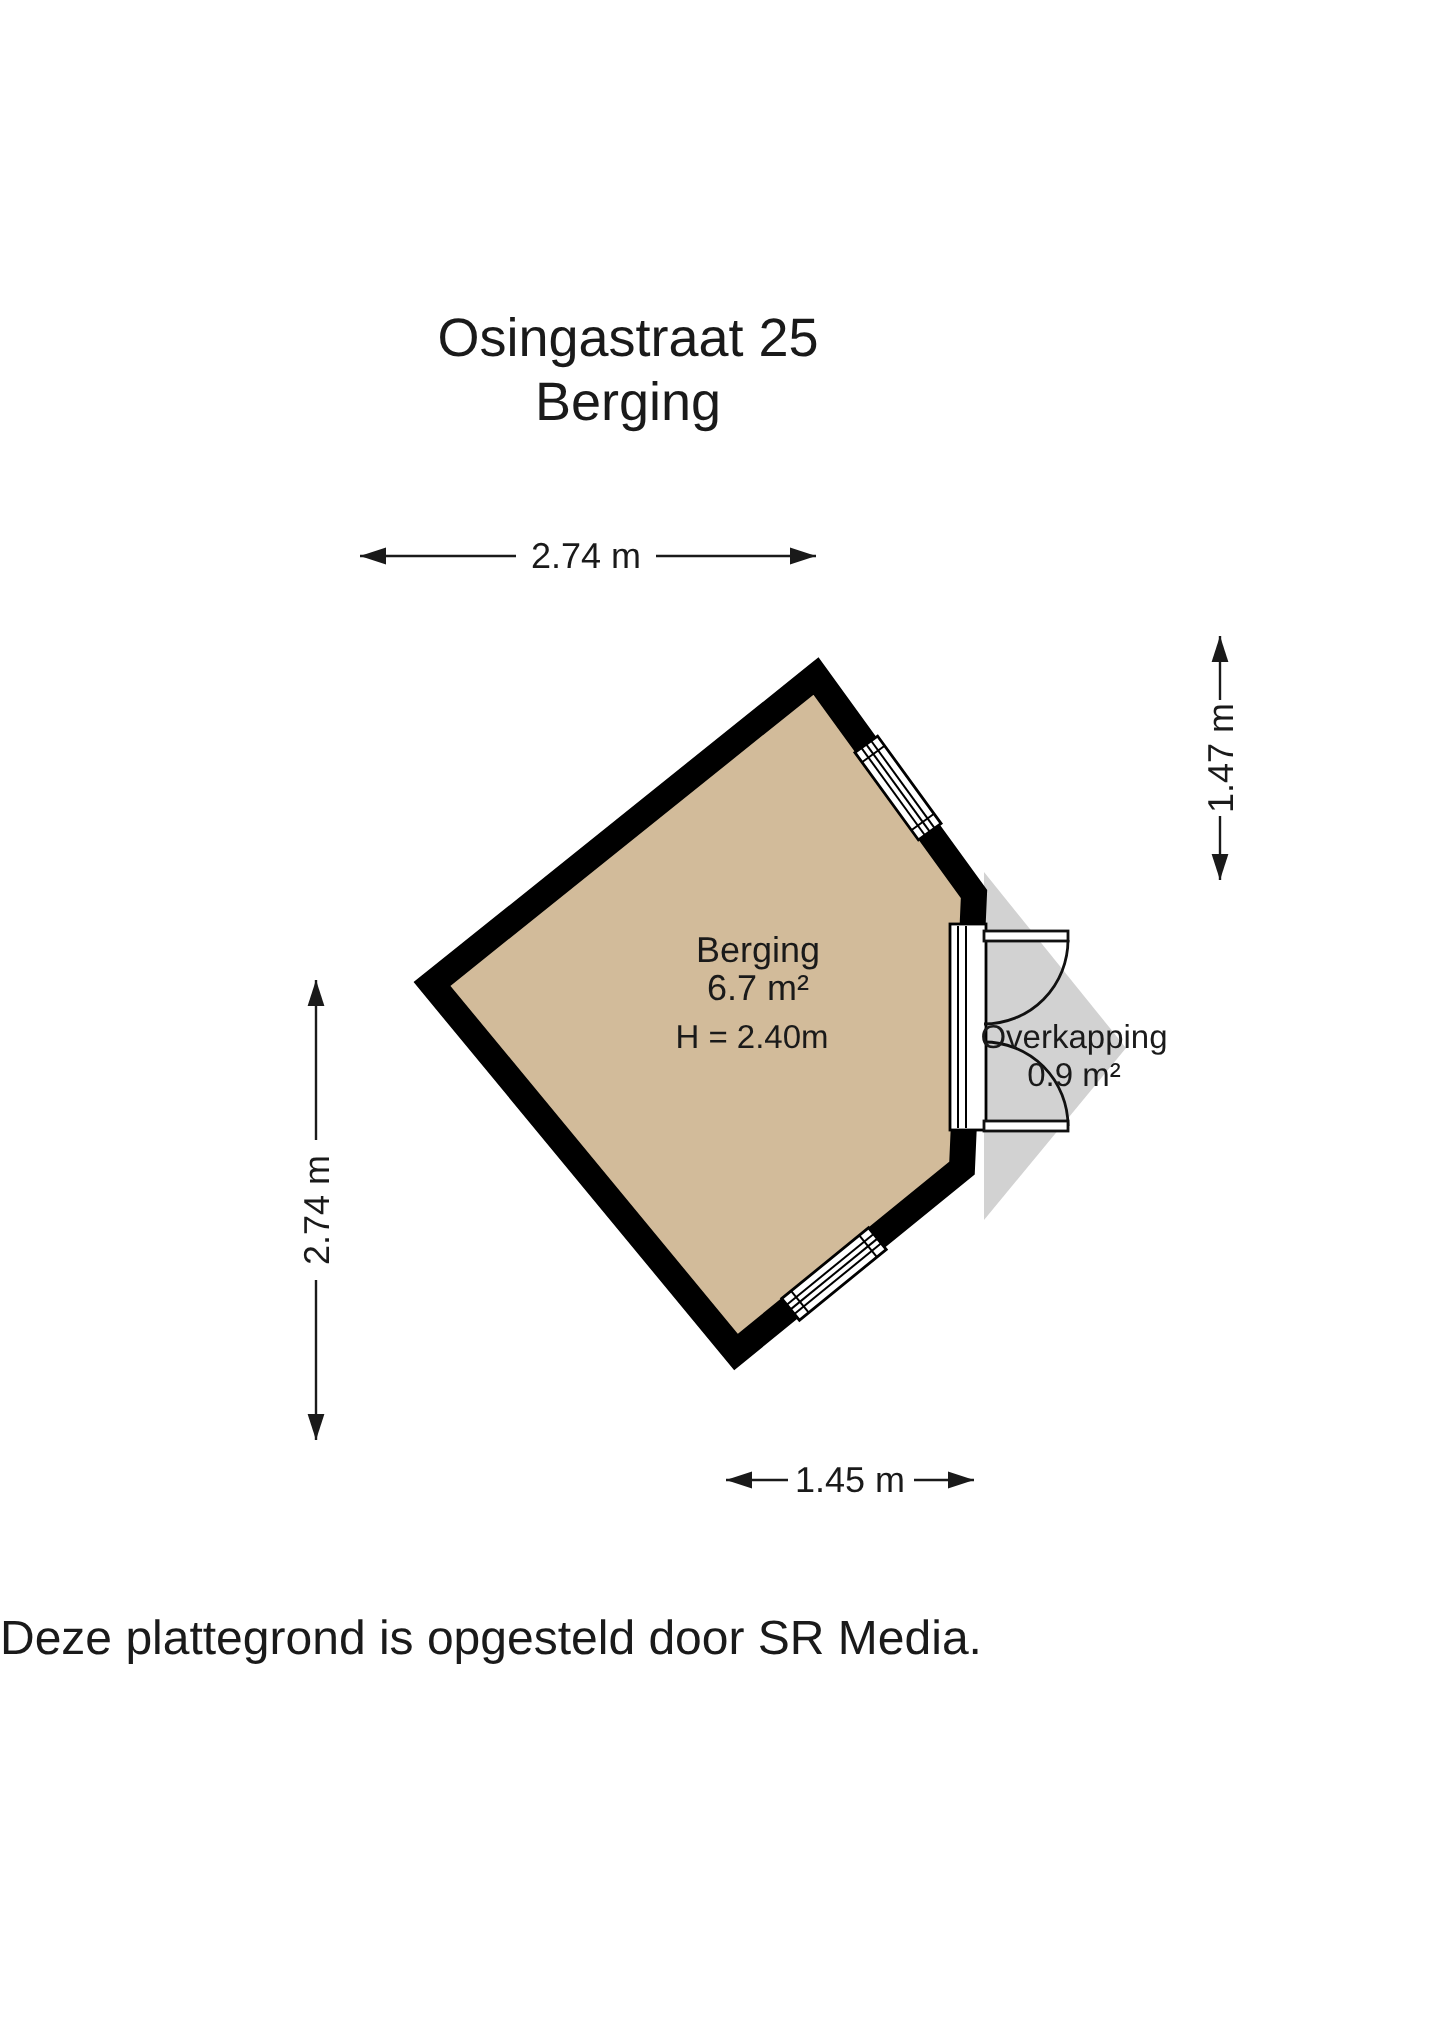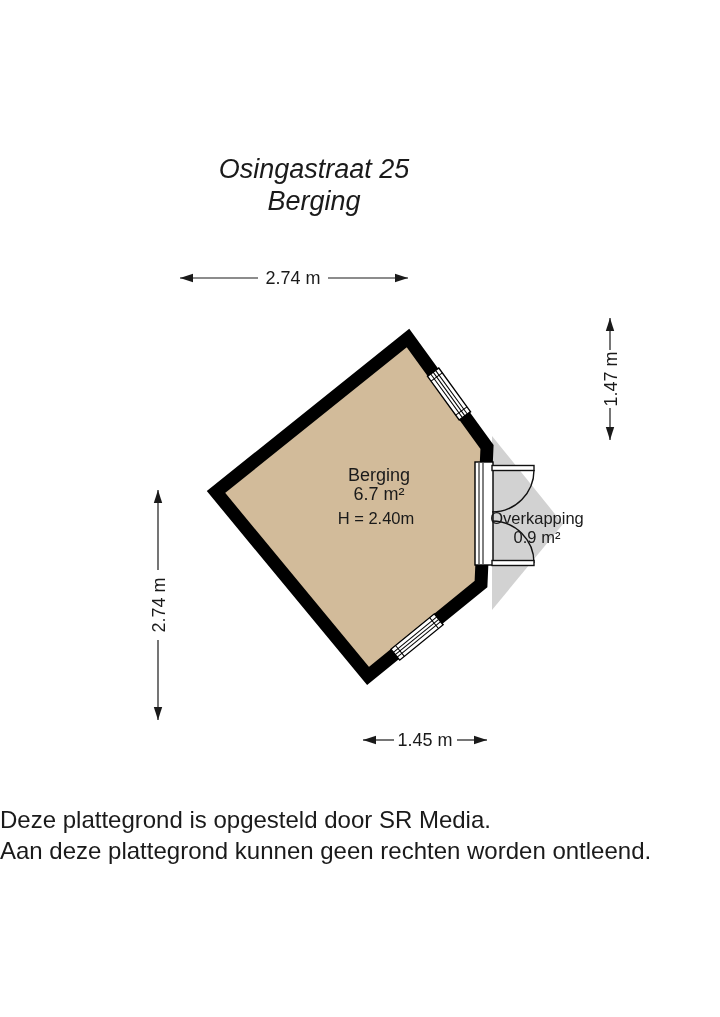--- a/index.html
+++ b/index.html
@@ -2,21 +2,21 @@
 <html><head>
 <meta charset="utf-8">
 <style>
   html,body{margin:0;padding:0;}
   body{
     width:720px;height:1017px;position:relative;background:#ffffff;
     font-family:"Liberation Sans",sans-serif;color:#1a1a1a;overflow:hidden;
   }
   .title-block{
     position:absolute;top:153px;left:0;width:628px;text-align:center;
-    font-size:27px;line-height:32px;color:#1a1a1a;font-style:italic;
+    font-size:27px;line-height:32px;color:#1a1a1a;
   }
   .footer-block{
     position:absolute;top:804px;left:0;width:720px;text-align:left;
     font-size:24px;line-height:31px;color:#1a1a1a;
   }
   svg text{
     font-family:"Liberation Sans",sans-serif;
     fill:#1a1a1a;
   }
   .dim-label{font-size:18px;}
@@ -105,14 +105,13 @@
     <line x1="363" y1="740" x2="394" y2="740"></line>
     <line x1="457" y1="740" x2="487" y2="740"></line>
     <polygon points="363,740 376,735.8 376,744.2" fill="#1a1a1a" stroke="none"></polygon>
     <polygon points="487,740 474,735.8 474,744.2" fill="#1a1a1a" stroke="none"></polygon>
   </g>
   <text class="dim-label" x="425" y="746" text-anchor="middle">1.45 m</text>
 </svg>
 
 <div class="footer-block">
   <div>Deze plattegrond is opgesteld door SR Media.</div>
-  <div>Aan deze plattegrond kunnen geen rechten worden ontleend.</div>
 </div>
 
 </body></html>

